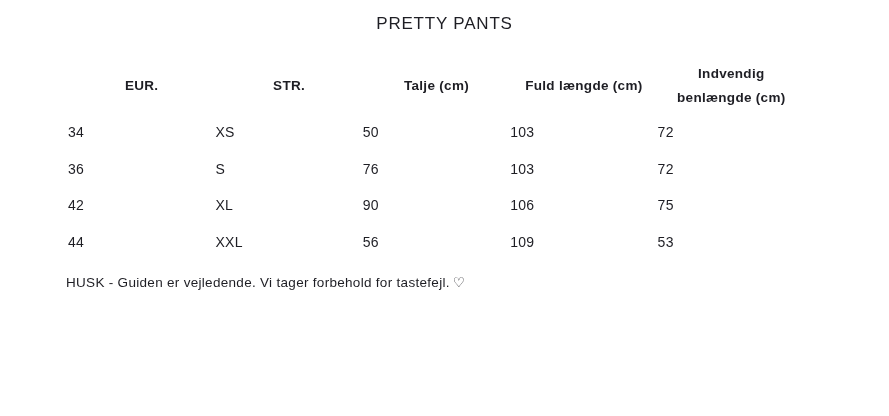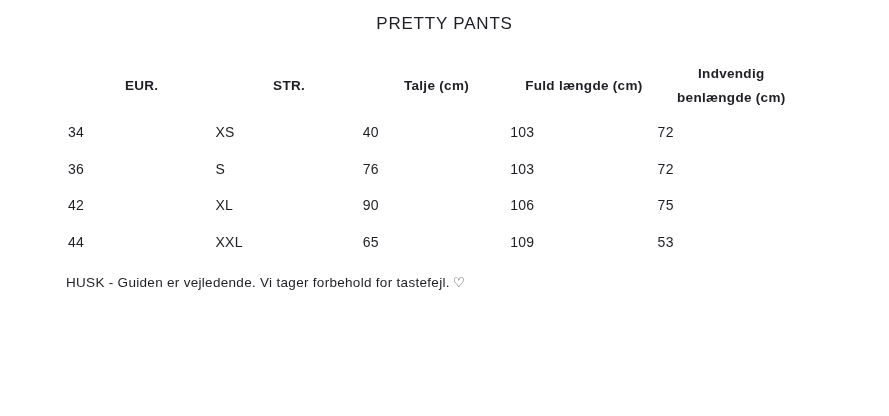--- a/index.html
+++ b/index.html
@@ -74,41 +74,41 @@
         <th>STR.</th>
         <th>Talje (cm)</th>
         <th>Fuld længde (cm)</th>
         <th>Indvendig benlængde (cm)</th>
       </tr>
   </thead>
   <tbody id="table-body">
       <tr>
         <td>34</td>
         <td>XS</td>
-        <td>40</td>
+        <td>50</td>
         <td>103</td>
         <td>72</td>
       </tr>
       <tr>
         <td>36</td>
         <td>S</td>
         <td>76</td>
         <td>103</td>
         <td>72</td>
       </tr>
       <tr>
         <td>42</td>
         <td>XL</td>
         <td>90</td>
         <td>106</td>
         <td>75</td>
       </tr>
       <tr>
         <td>44</td>
         <td>XXL</td>
-        <td>65</td>
+        <td>56</td>
         <td>109</td>
         <td>53</td>
       </tr>
     </tbody>
 </table>
 
 <p class="footer-note"><span>HUSK - Guiden er vejledende. Vi tager forbehold for tastefejl.</span><span class="heart-icon">♡</span></p>
 
 </body></html>

